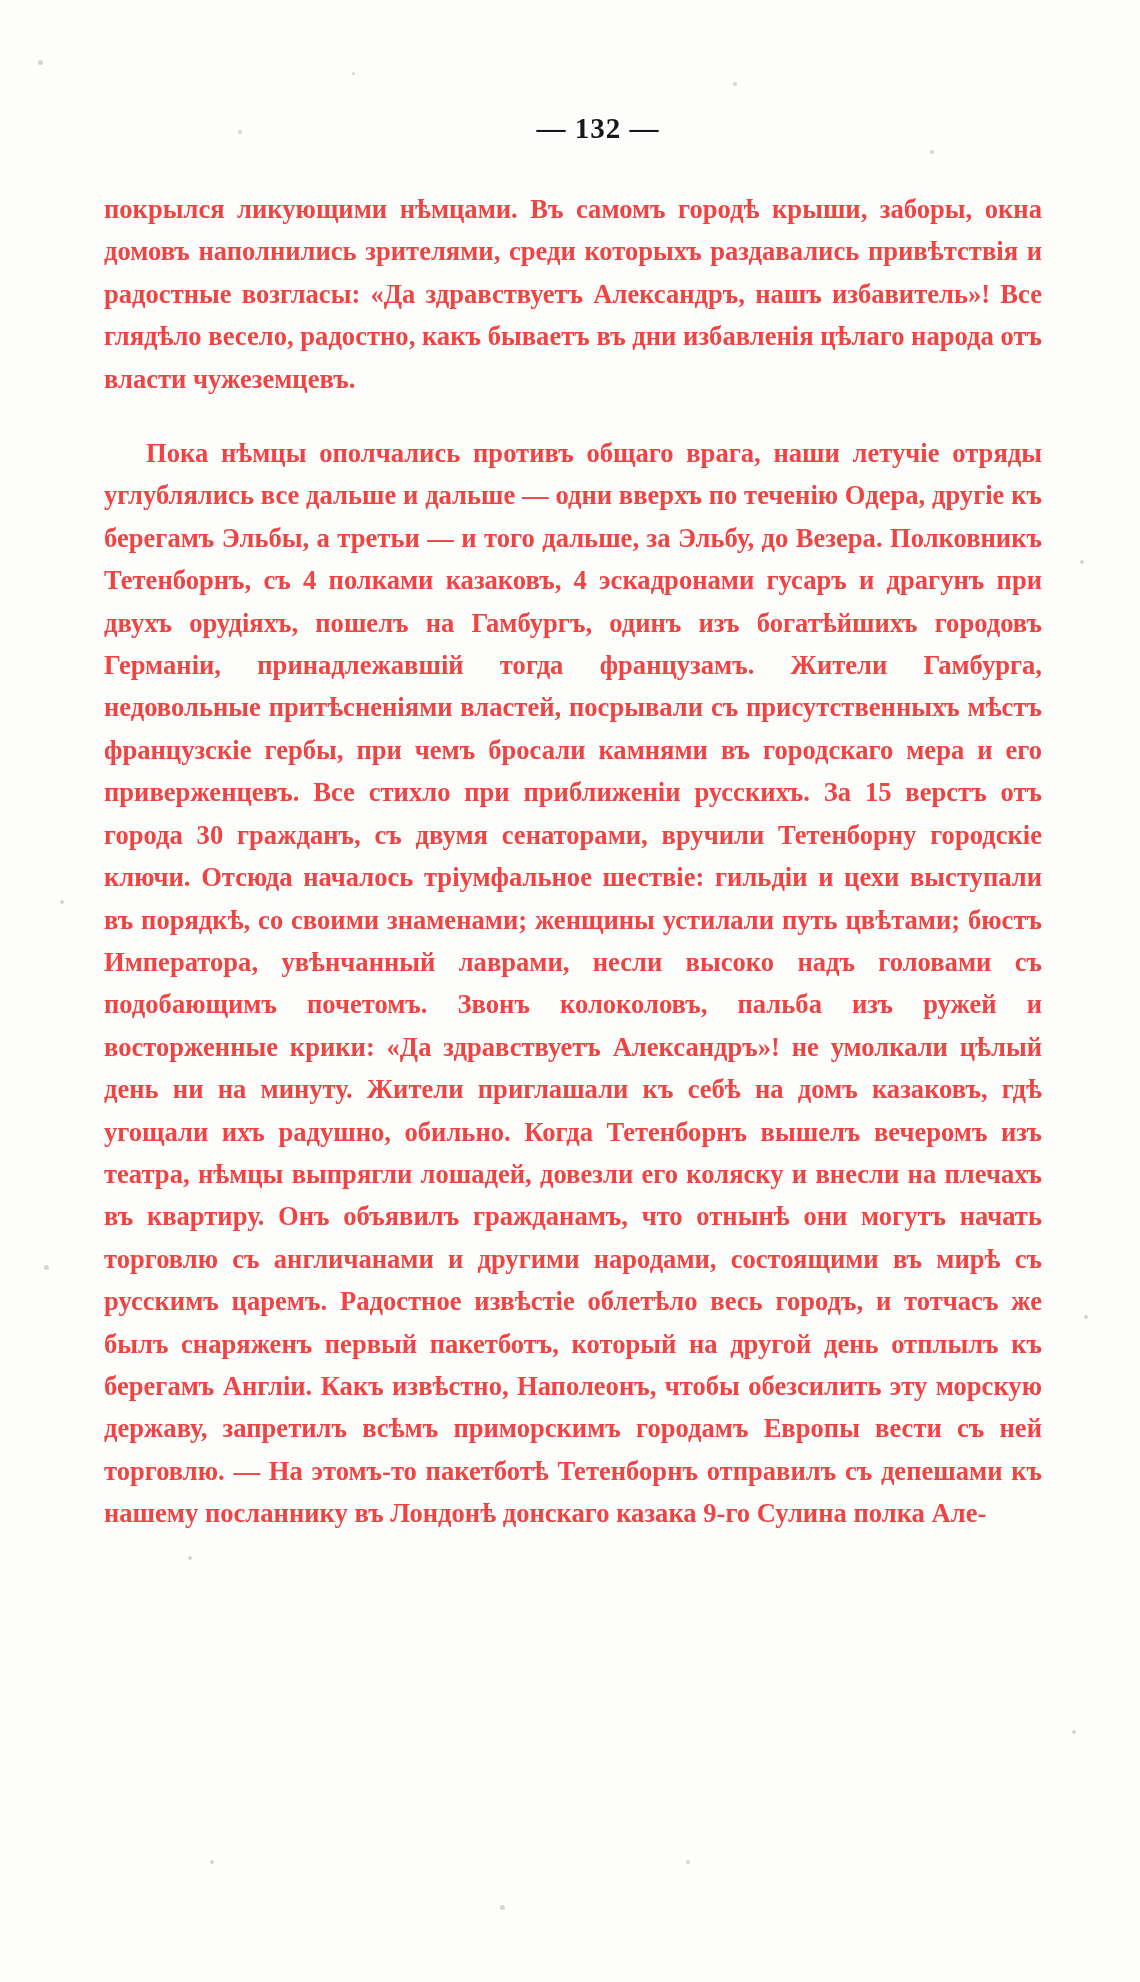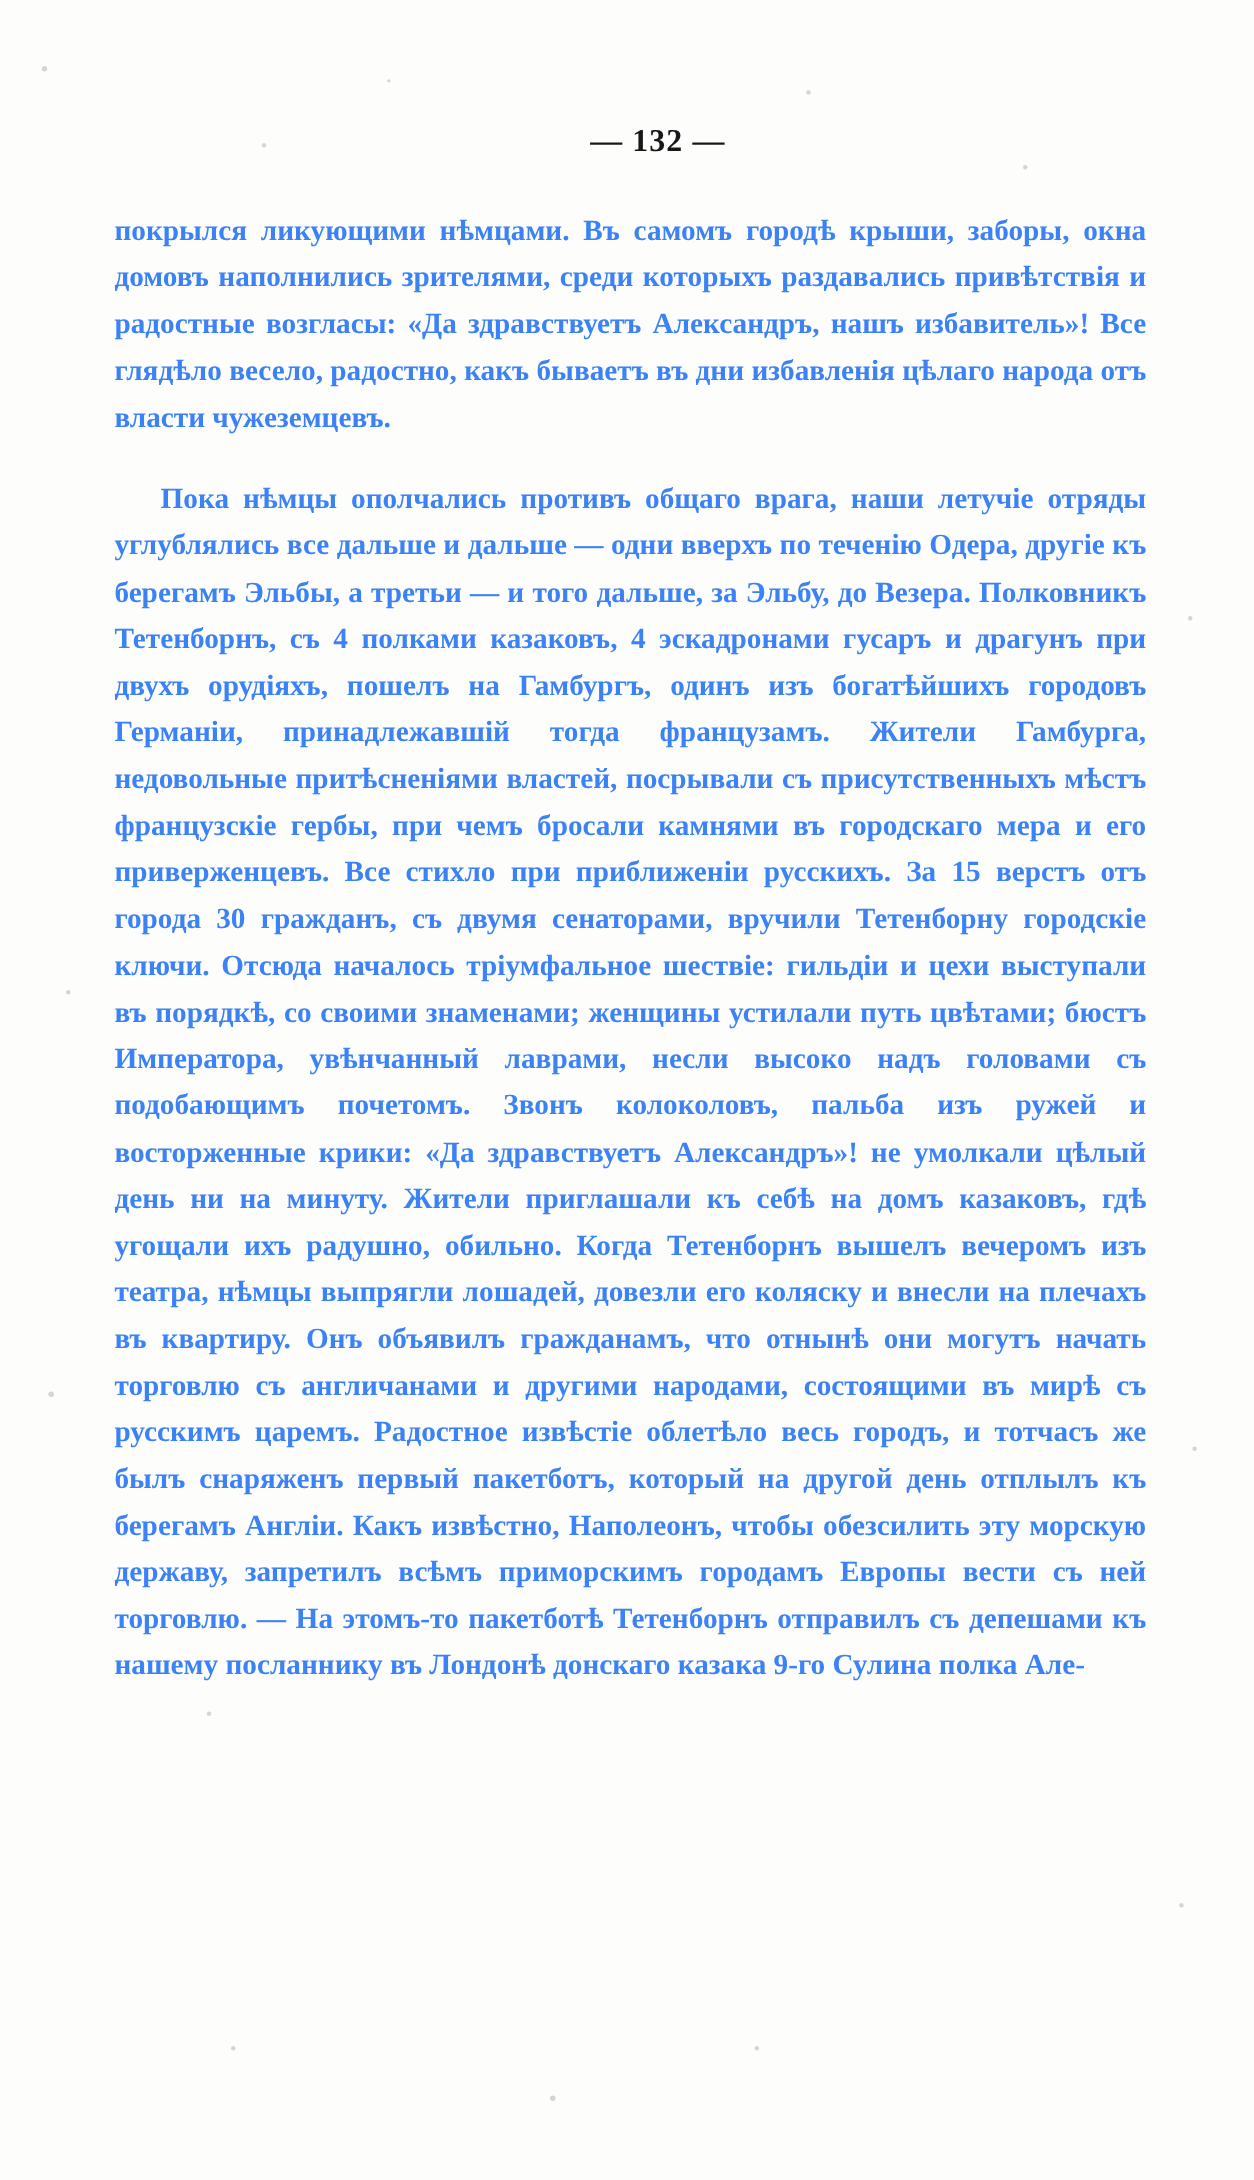--- a/index.html
+++ b/index.html
@@ -35,21 +35,21 @@
     padding-left: 28px;
   }
   .body-text {
     position: absolute;
     top: 188px;
     left: 104px;
     width: 938px;
     font-family: "Liberation Serif", serif;
     font-size: 26.6px;
     line-height: 42.4px;
-    color: #3b82f6;
+    color: #ef4444;
     text-align: justify;
     font-weight: 700;
     -webkit-font-smoothing: none;
   }
   .body-text p {
     margin: 0;
   }
   .body-text p.indent {
     text-indent: 42px;
     margin-top: 32px;

